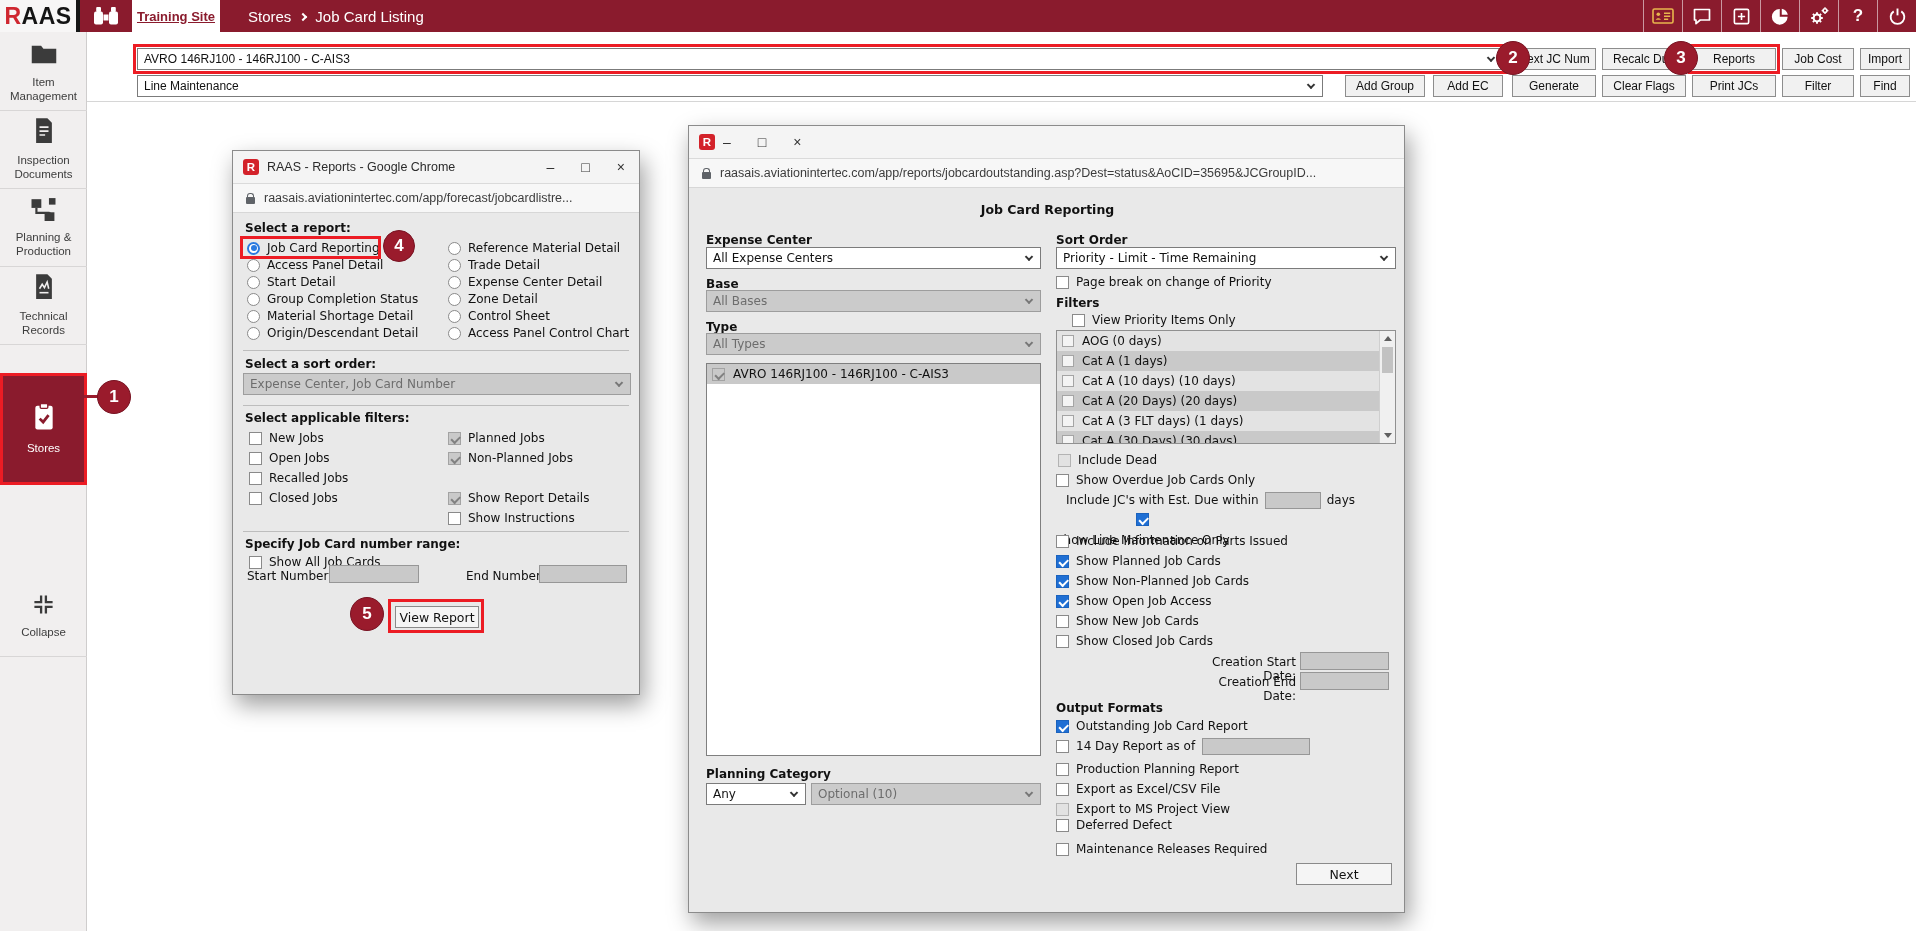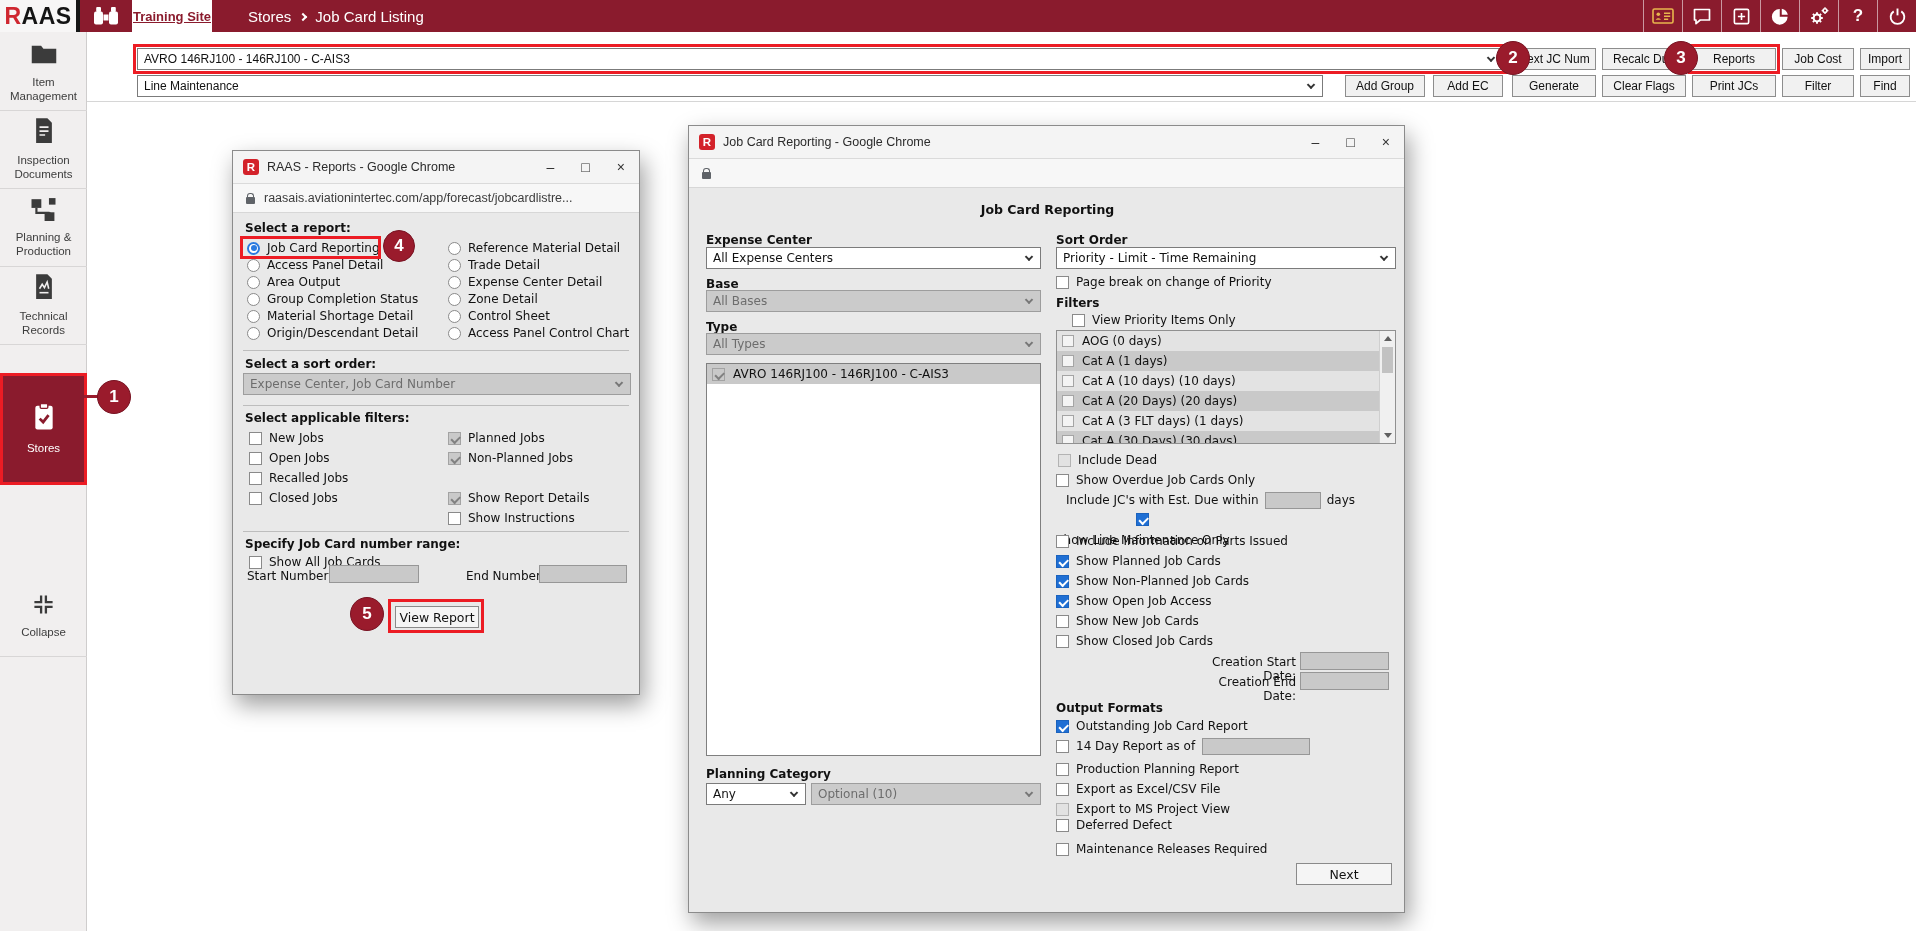--- a/index.html
+++ b/index.html
@@ -6,21 +6,21 @@
   *{box-sizing:border-box;}
   .screen{position:relative;width:1916px;height:931px;background:#fff;font-family:"Liberation Sans",sans-serif;overflow:hidden;}
   .abs{position:absolute;}
 
   
   .header{position:absolute;left:0;top:0;width:1916px;height:32px;background:#8a1b2d;z-index:10;}
   .logo-box{position:absolute;left:0;top:0;width:80px;height:32px;background:#f7f6f6;display:flex;align-items:center;justify-content:center;border-right:4px solid #161616;}
   .logo-box .word{font-size:23px;font-weight:bold;letter-spacing:.5px;color:#141414;}
   .logo-box .word .r{color:#cf2730;}
   .binocs{position:absolute;left:93px;top:5px;}
-  .site-tab{position:absolute;left:132px;top:0;width:80px;height:32px;background:#fff;display:flex;align-items:center;justify-content:center;}
+  .site-tab{position:absolute;left:132px;top:0;width:88px;height:32px;background:#fff;display:flex;align-items:center;justify-content:center;}
   .site-tab span{color:#8a1b2d;font-weight:bold;font-size:13px;text-decoration:underline;}
   .crumb{position:absolute;left:248px;top:0;height:32px;display:flex;align-items:center;gap:9px;color:#fff;font-size:15px;}
   .crumb .chev{width:6px;height:6px;border-right:2px solid #fff;border-bottom:2px solid #fff;transform:rotate(-45deg);margin-top:1px;}
   .hicons{position:absolute;right:0;top:0;height:32px;display:flex;}
   .hcell{width:39px;height:32px;display:flex;align-items:center;justify-content:center;border-left:1px solid rgba(255,255,255,.55);}
   .hcell .q{color:#fff;font-weight:bold;font-size:17px;}
 
   
   .sidebar{position:absolute;left:0;top:32px;width:87px;height:899px;background:#f1efef;border-right:1px solid #cfcdcd;z-index:5;}
   .side-item{position:absolute;left:0;width:87px;border-bottom:1px solid #d8d6d6;display:flex;flex-direction:column;align-items:center;justify-content:center;gap:6px;cursor:default;}
@@ -281,21 +281,21 @@
     <div class="rrow" style="left:14px;top:89px;">
         <span class="rad sel"></span>
         <span>Job Card Reporting</span>
       </div>
     <div class="rrow" style="left:14px;top:106px;">
         <span class="rad"></span>
         <span>Access Panel Detail</span>
       </div>
     <div class="rrow" style="left:14px;top:123px;">
         <span class="rad"></span>
-        <span>Area Output</span>
+        <span>Start Detail</span>
       </div>
     <div class="rrow" style="left:14px;top:140px;">
         <span class="rad"></span>
         <span>Group Completion Status</span>
       </div>
     <div class="rrow" style="left:14px;top:157px;">
         <span class="rad"></span>
         <span>Material Shortage Detail</span>
       </div>
     <div class="rrow" style="left:14px;top:174px;">
@@ -385,29 +385,29 @@
     <div class="inp-dis" style="left:306px;top:414px;width:88px;height:18px;"><span></span></div>
 
     <div class="pushbtn" style="left:162px;top:455px;width:84px;height:22px;">
         <span>View Report</span>
       </div>
   </div>
 
   <div class="dialog" style="left:688px;top:125px;width:717px;height:788px;">
     <div class="titlebar">
       <span class="rlogo">R</span>
-      <span class="wtitle">Job Card Reporting - Google Chrome</span>
       <span class="wctls">
         <span>–</span>
         <span>□</span>
         <span>×</span>
       </span>
     </div>
     <div class="urlbar">
       <span class="lock"></span>
+      <span>raasais.aviationintertec.com/app/reports/jobcardoutstanding.asp?Dest=status&amp;AoCID=35695&amp;JCGroupID...</span>
     </div>
 
     <div class="abs bold" style="left:0;top:76px;width:717px;text-align:center;font-size:12.5px;">Job Card Reporting</div>
 
     <span class="bold abs" style="left:17px;top:107px;">Expense Center</span>
     <div class="select" style="left:17px;top:121px;width:335px;height:22px;font-family:'DejaVu Sans',sans-serif;">
       <span>All Expense Centers</span>
         <span class="chev"></span>
     </div>
 

